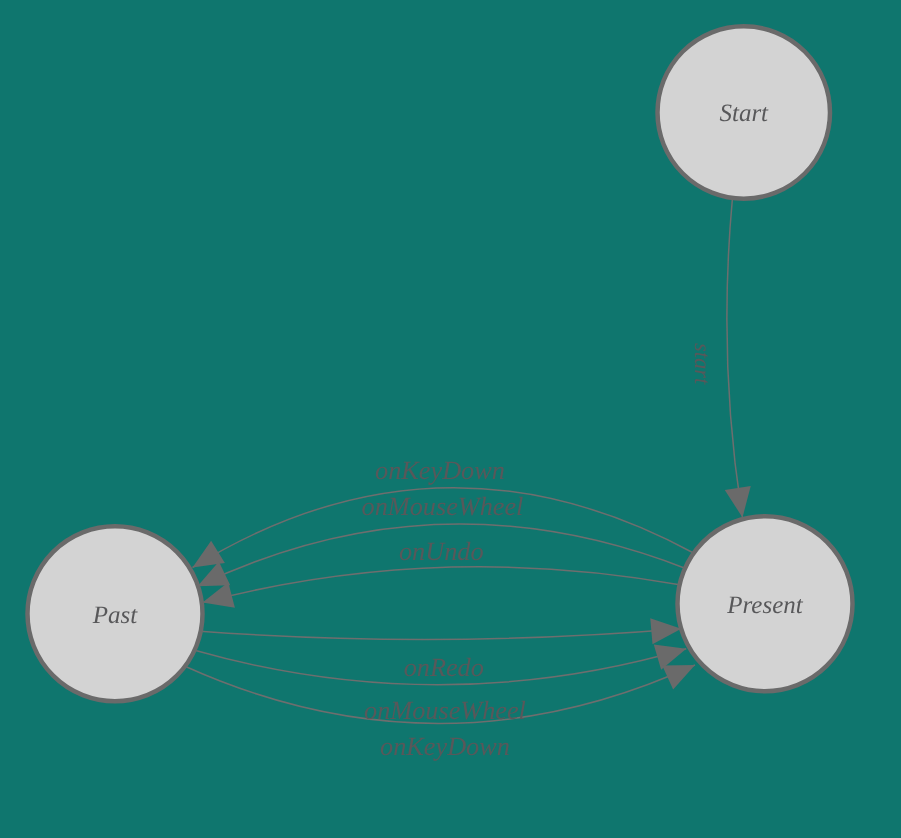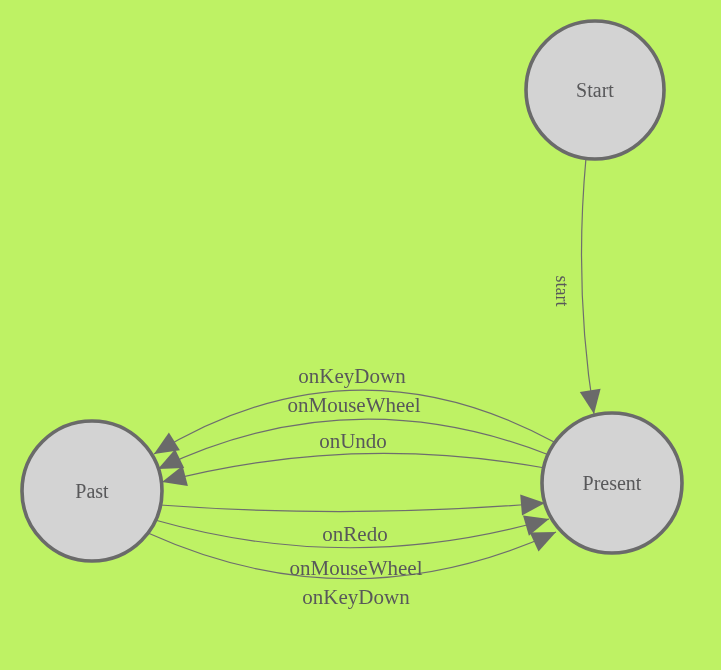--- a/index.html
+++ b/index.html
@@ -8,21 +8,22 @@
     background: #ffffff;
     width: 721px;
     height: 670px;
     overflow: hidden;
     font-family: "Liberation Serif", "DejaVu Serif", serif;
   }
   #diagram-root {
     position: relative;
     width: 721px;
     height: 670px;
-    background: #bef264;
+    background: #0f766e;
+    font-style: italic;
   }
   svg { display: block; }
   .edge {
     fill: none;
     stroke: #6e6e6e;
     stroke-width: 1.2;
   }
   .node-circle {
     fill: #d3d3d3;
     stroke: #6a6a6a;

